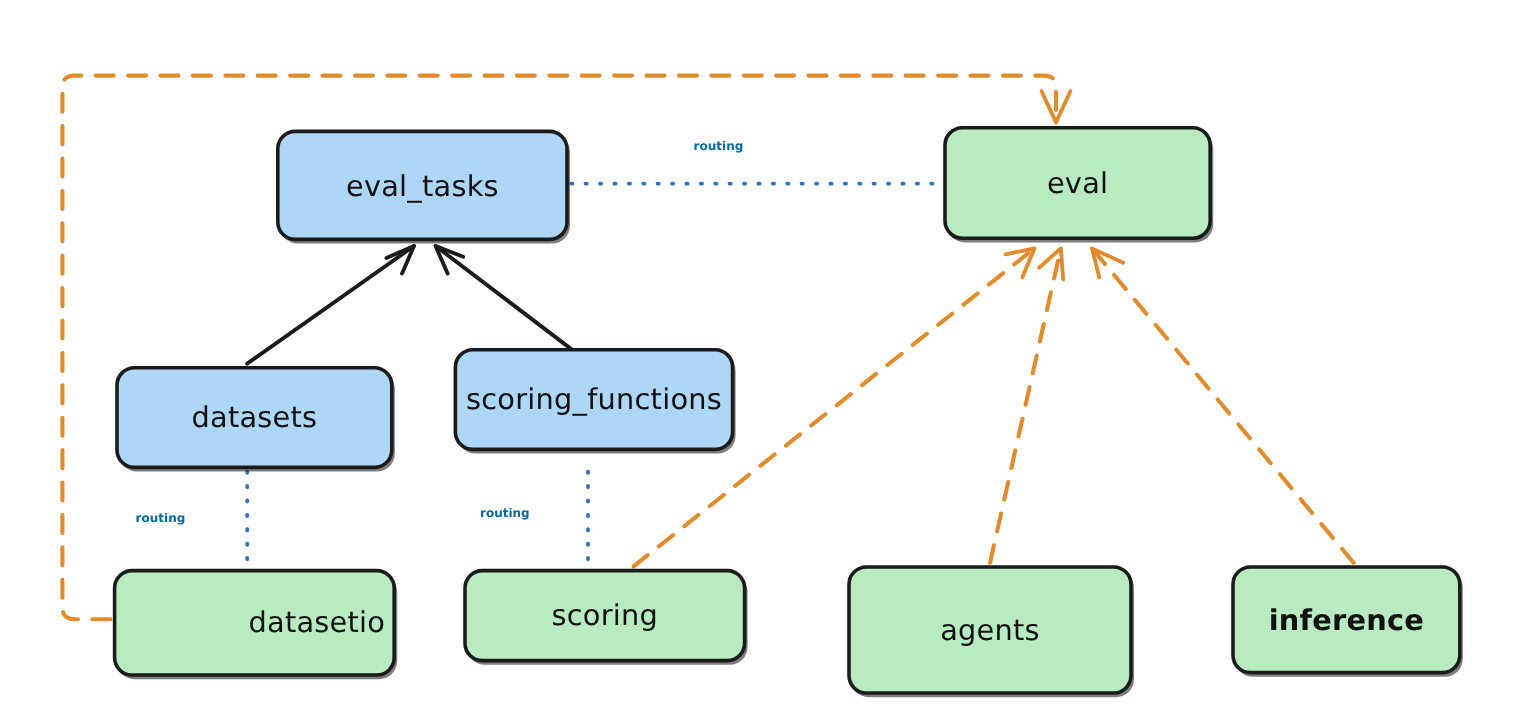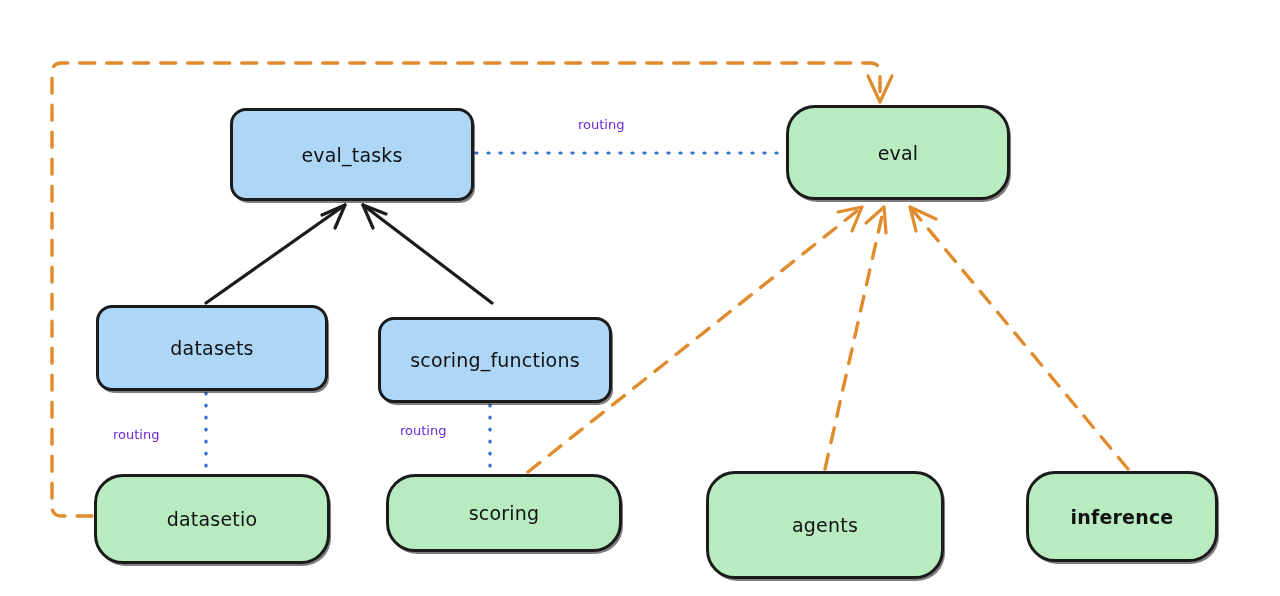--- a/index.html
+++ b/index.html
@@ -30,44 +30,44 @@
   }
   .node {
     position: absolute;
     box-sizing: border-box;
     border: 3px solid #1b1b1b;
     border-radius: 16px;
     display: flex;
     align-items: center;
     justify-content: center;
     font-family: "DejaVu Sans", sans-serif;
-    font-size: 19px;
+    font-size: 24px;
     color: #111111;
     letter-spacing: 0.2px;
     box-shadow: 2px 3px 0 -1px rgba(20,20,20,0.55);
   }
   .node.api {
     background: #aed6f6;
   }
   .node.provider {
     background: #b9ebc1;
-    border-radius: 29px;
   }
   .node-label {
     display: block;
     white-space: nowrap;
     padding: 0 6px;
   }
   .edge-label {
     position: absolute;
     font-family: "DejaVu Sans", sans-serif;
-    font-size: 13px;
-    color: #6d28d9;
+    font-size: 10px;
+    color: #0369a1;
     white-space: nowrap;
     background: transparent;
+    font-weight: bold;
   }
 </style>
 </head>
 <body>
 
 <div id="canvas">
 
   <svg id="edge-layer" viewBox="0 0 1280 596" width="1280" height="596" xmlns="http://www.w3.org/2000/svg">
 
     <g>
@@ -112,25 +112,25 @@
   </div>
 
   <div class="node provider" style="left:786px; top:105px; width:224px; height:95px;">
     <span class="node-label">eval</span>
   </div>
 
   <div class="node api" style="left:96px; top:305px; width:232px; height:86px;">
     <span class="node-label">datasets</span>
   </div>
 
-  <div class="node api" style="left:378px; top:317px; width:234px; height:86px;">
+  <div class="node api" style="left:378px; top:290px; width:234px; height:86px;">
     <span class="node-label">scoring_functions</span>
   </div>
 
-  <div class="node provider" style="left:94px; top:474px; width:236px; height:90px;">
+  <div class="node provider" style="left:94px; top:474px; width:236px; height:90px;justify-content:flex-end;">
     <span class="node-label">datasetio</span>
   </div>
 
   <div class="node provider" style="left:386px; top:474px; width:236px; height:78px;">
     <span class="node-label">scoring</span>
   </div>
 
   <div class="node provider" style="left:706px; top:471px; width:238px; height:108px;">
     <span class="node-label">agents</span>
   </div>

